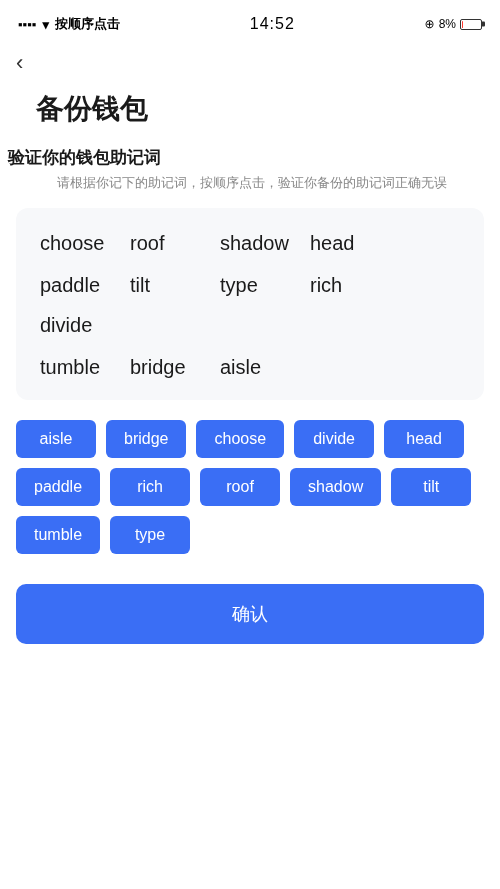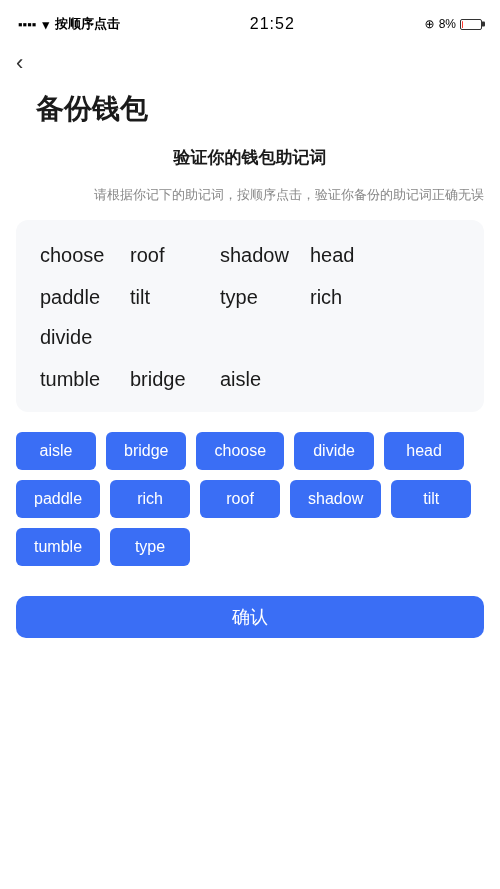--- a/index.html
+++ b/index.html
@@ -85,29 +85,29 @@
     
     .page-title {
       font-size: 28px;
       font-weight: 700;
       color: #1a1a1a;
       padding: 8px 20px 18px 36px;
     }
 
     
     .section-heading {
-      text-align: center;
+      text-align: left;
       font-size: 17px;
       font-weight: 600;
       color: #1a1a1a;
-      margin-bottom: 16px;
+      margin-bottom: 4px;
       padding: 0 8px;
     }
     .section-desc {
-      text-align: right;
+      text-align: center;
       font-size: 13px;
       color: #888;
       line-height: 1.6;
       padding: 0 16px 14px 20px;
     }
 
     
     .word-display {
       margin: 0 16px 20px 16px;
       background: #f7f8fa;
@@ -156,37 +156,37 @@
     
     .confirm-area {
       padding: 10px 16px 20px 16px;
     }
     .confirm-btn {
       width: 100%;
       background: #3a6ef5;
       color: #fff;
       border: none;
       border-radius: 10px;
-      padding: 9px;
+      padding: 18px;
       font-size: 18px;
       font-weight: 500;
       cursor: pointer;
       text-align: center;
     }
   </style>
 </head>
 <body>
 
 <div class="status-bar">
   <div class="status-left">
     <span>▪▪▪▪</span>
     <span>▾</span>
     <span>按顺序点击</span>
   </div>
-  <div class="status-center">21:52</div>
+  <div class="status-center">14:52</div>
   <div class="status-right">
     <span>⊕</span>
     <span>8%</span>
     <span class="battery-body">
       <span class="battery-fill"></span>
     </span>
   </div>
 </div>
 
 <div class="nav-bar">

